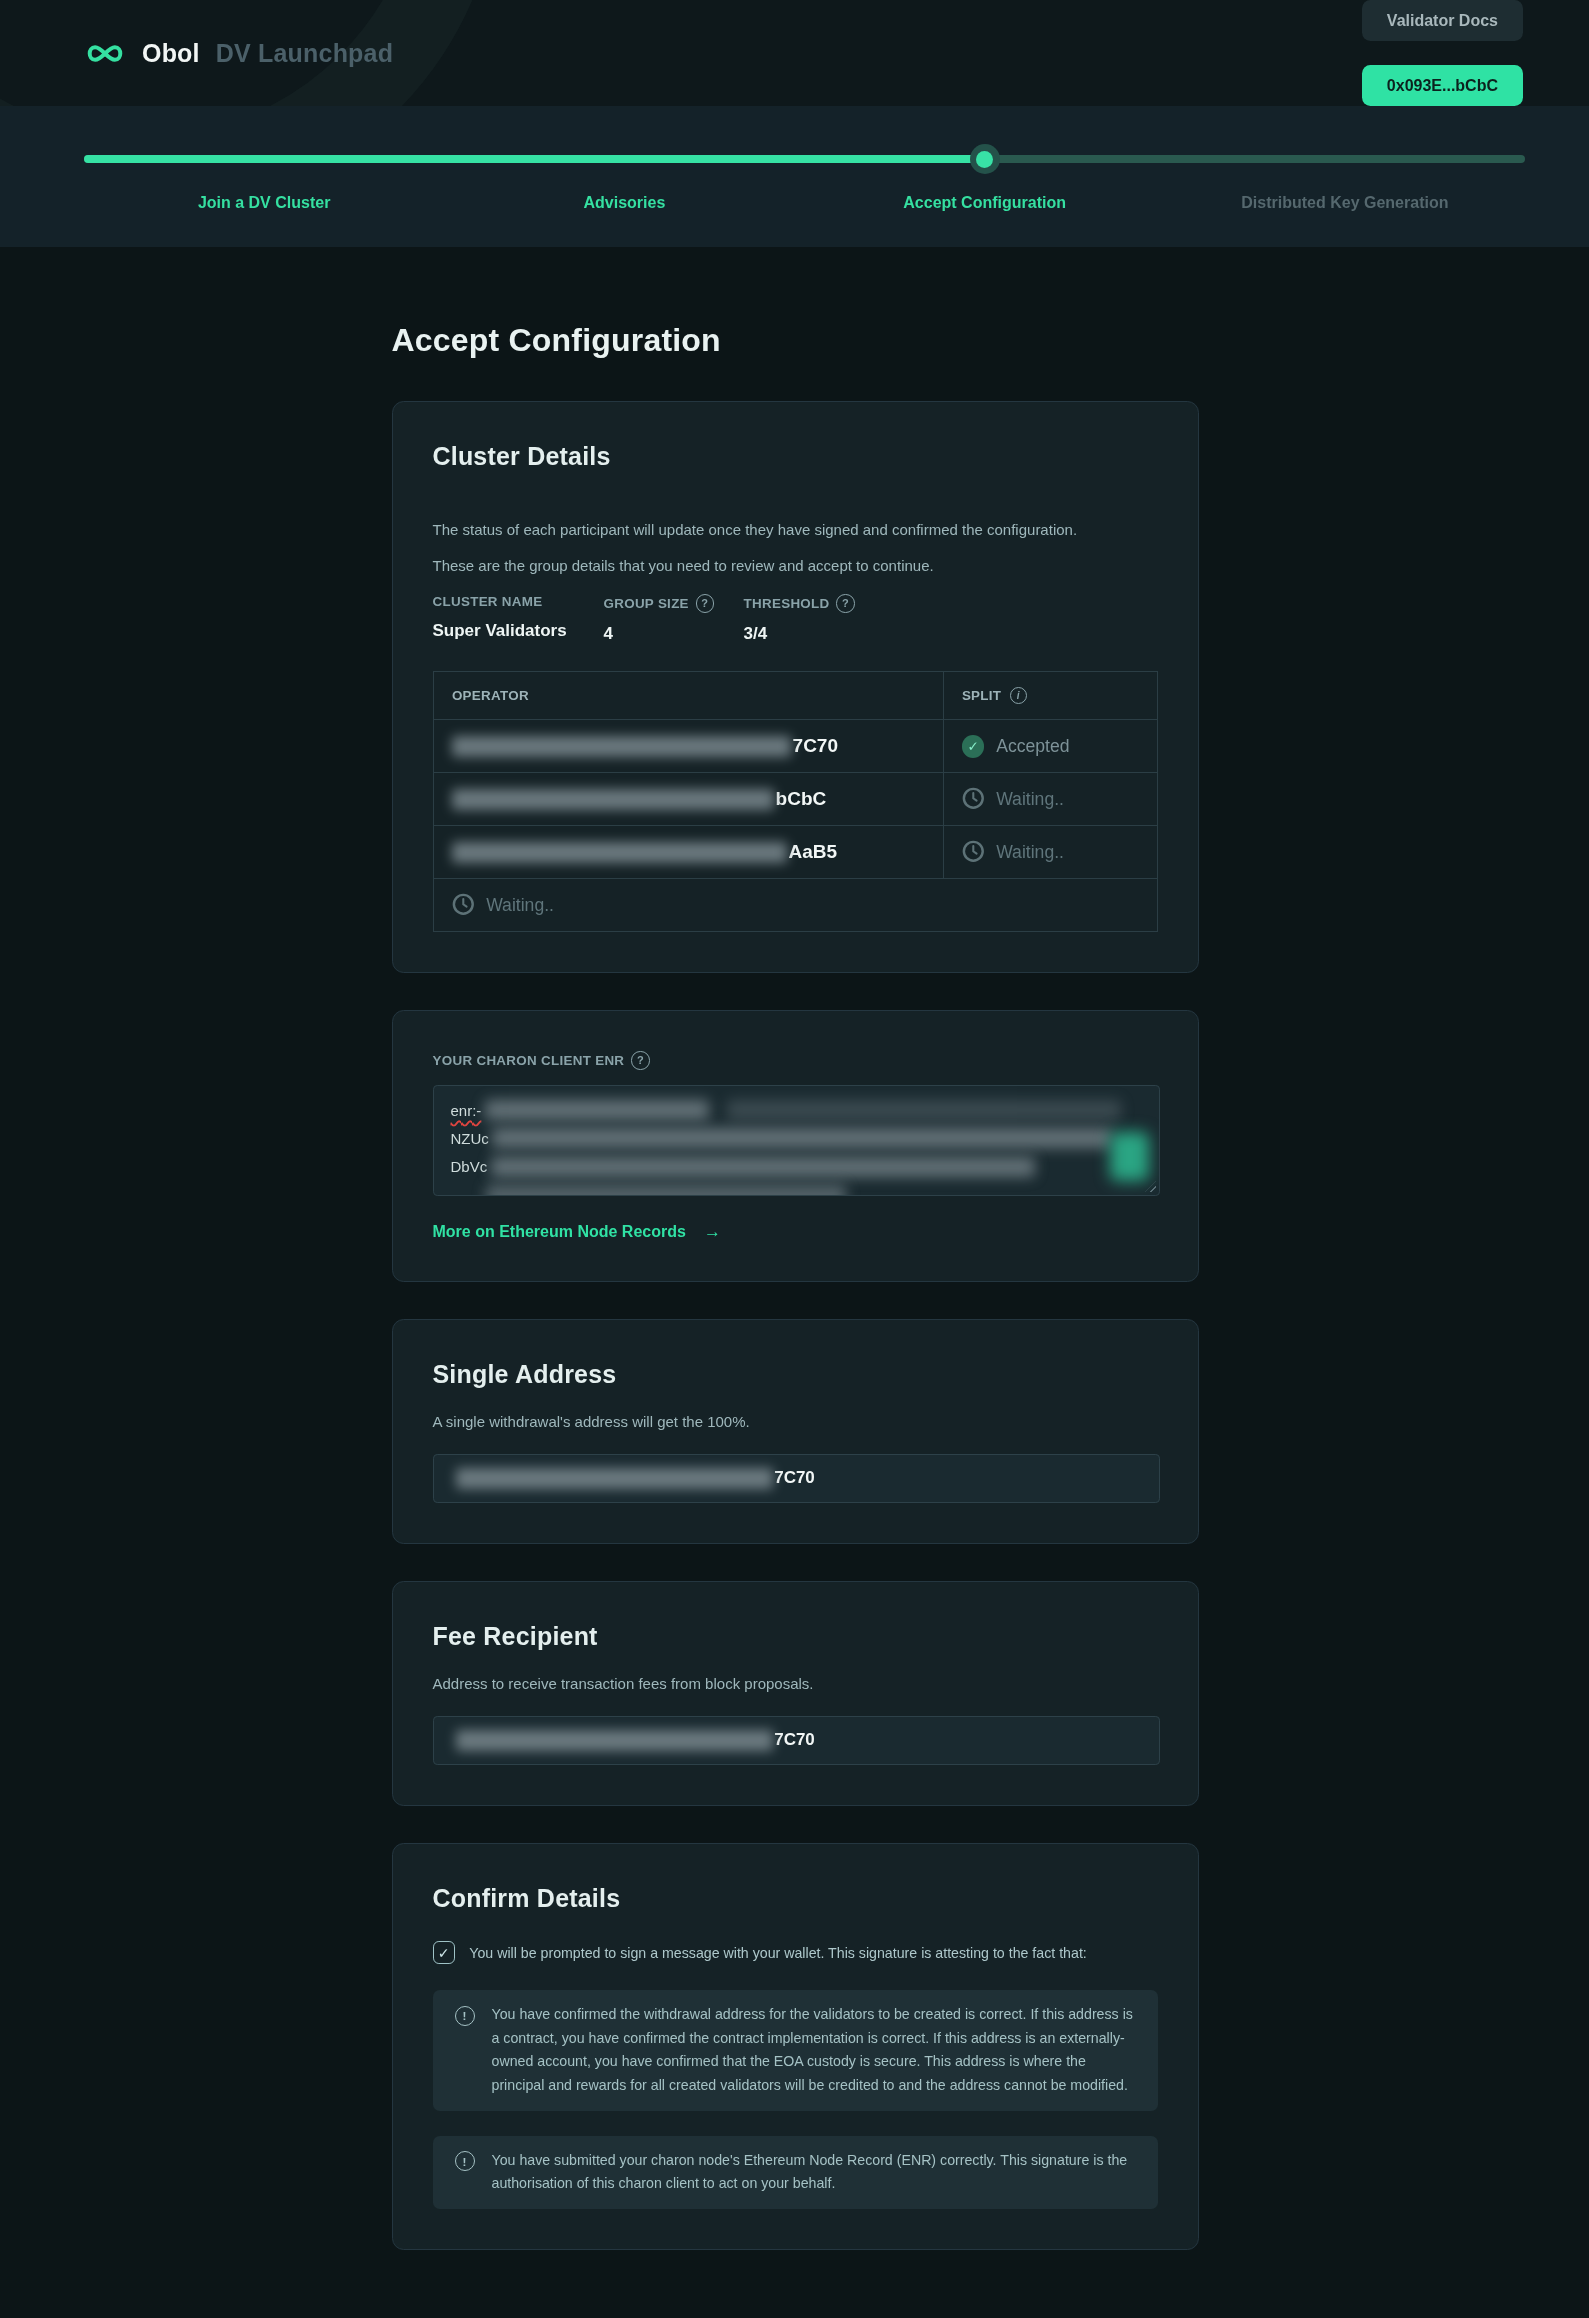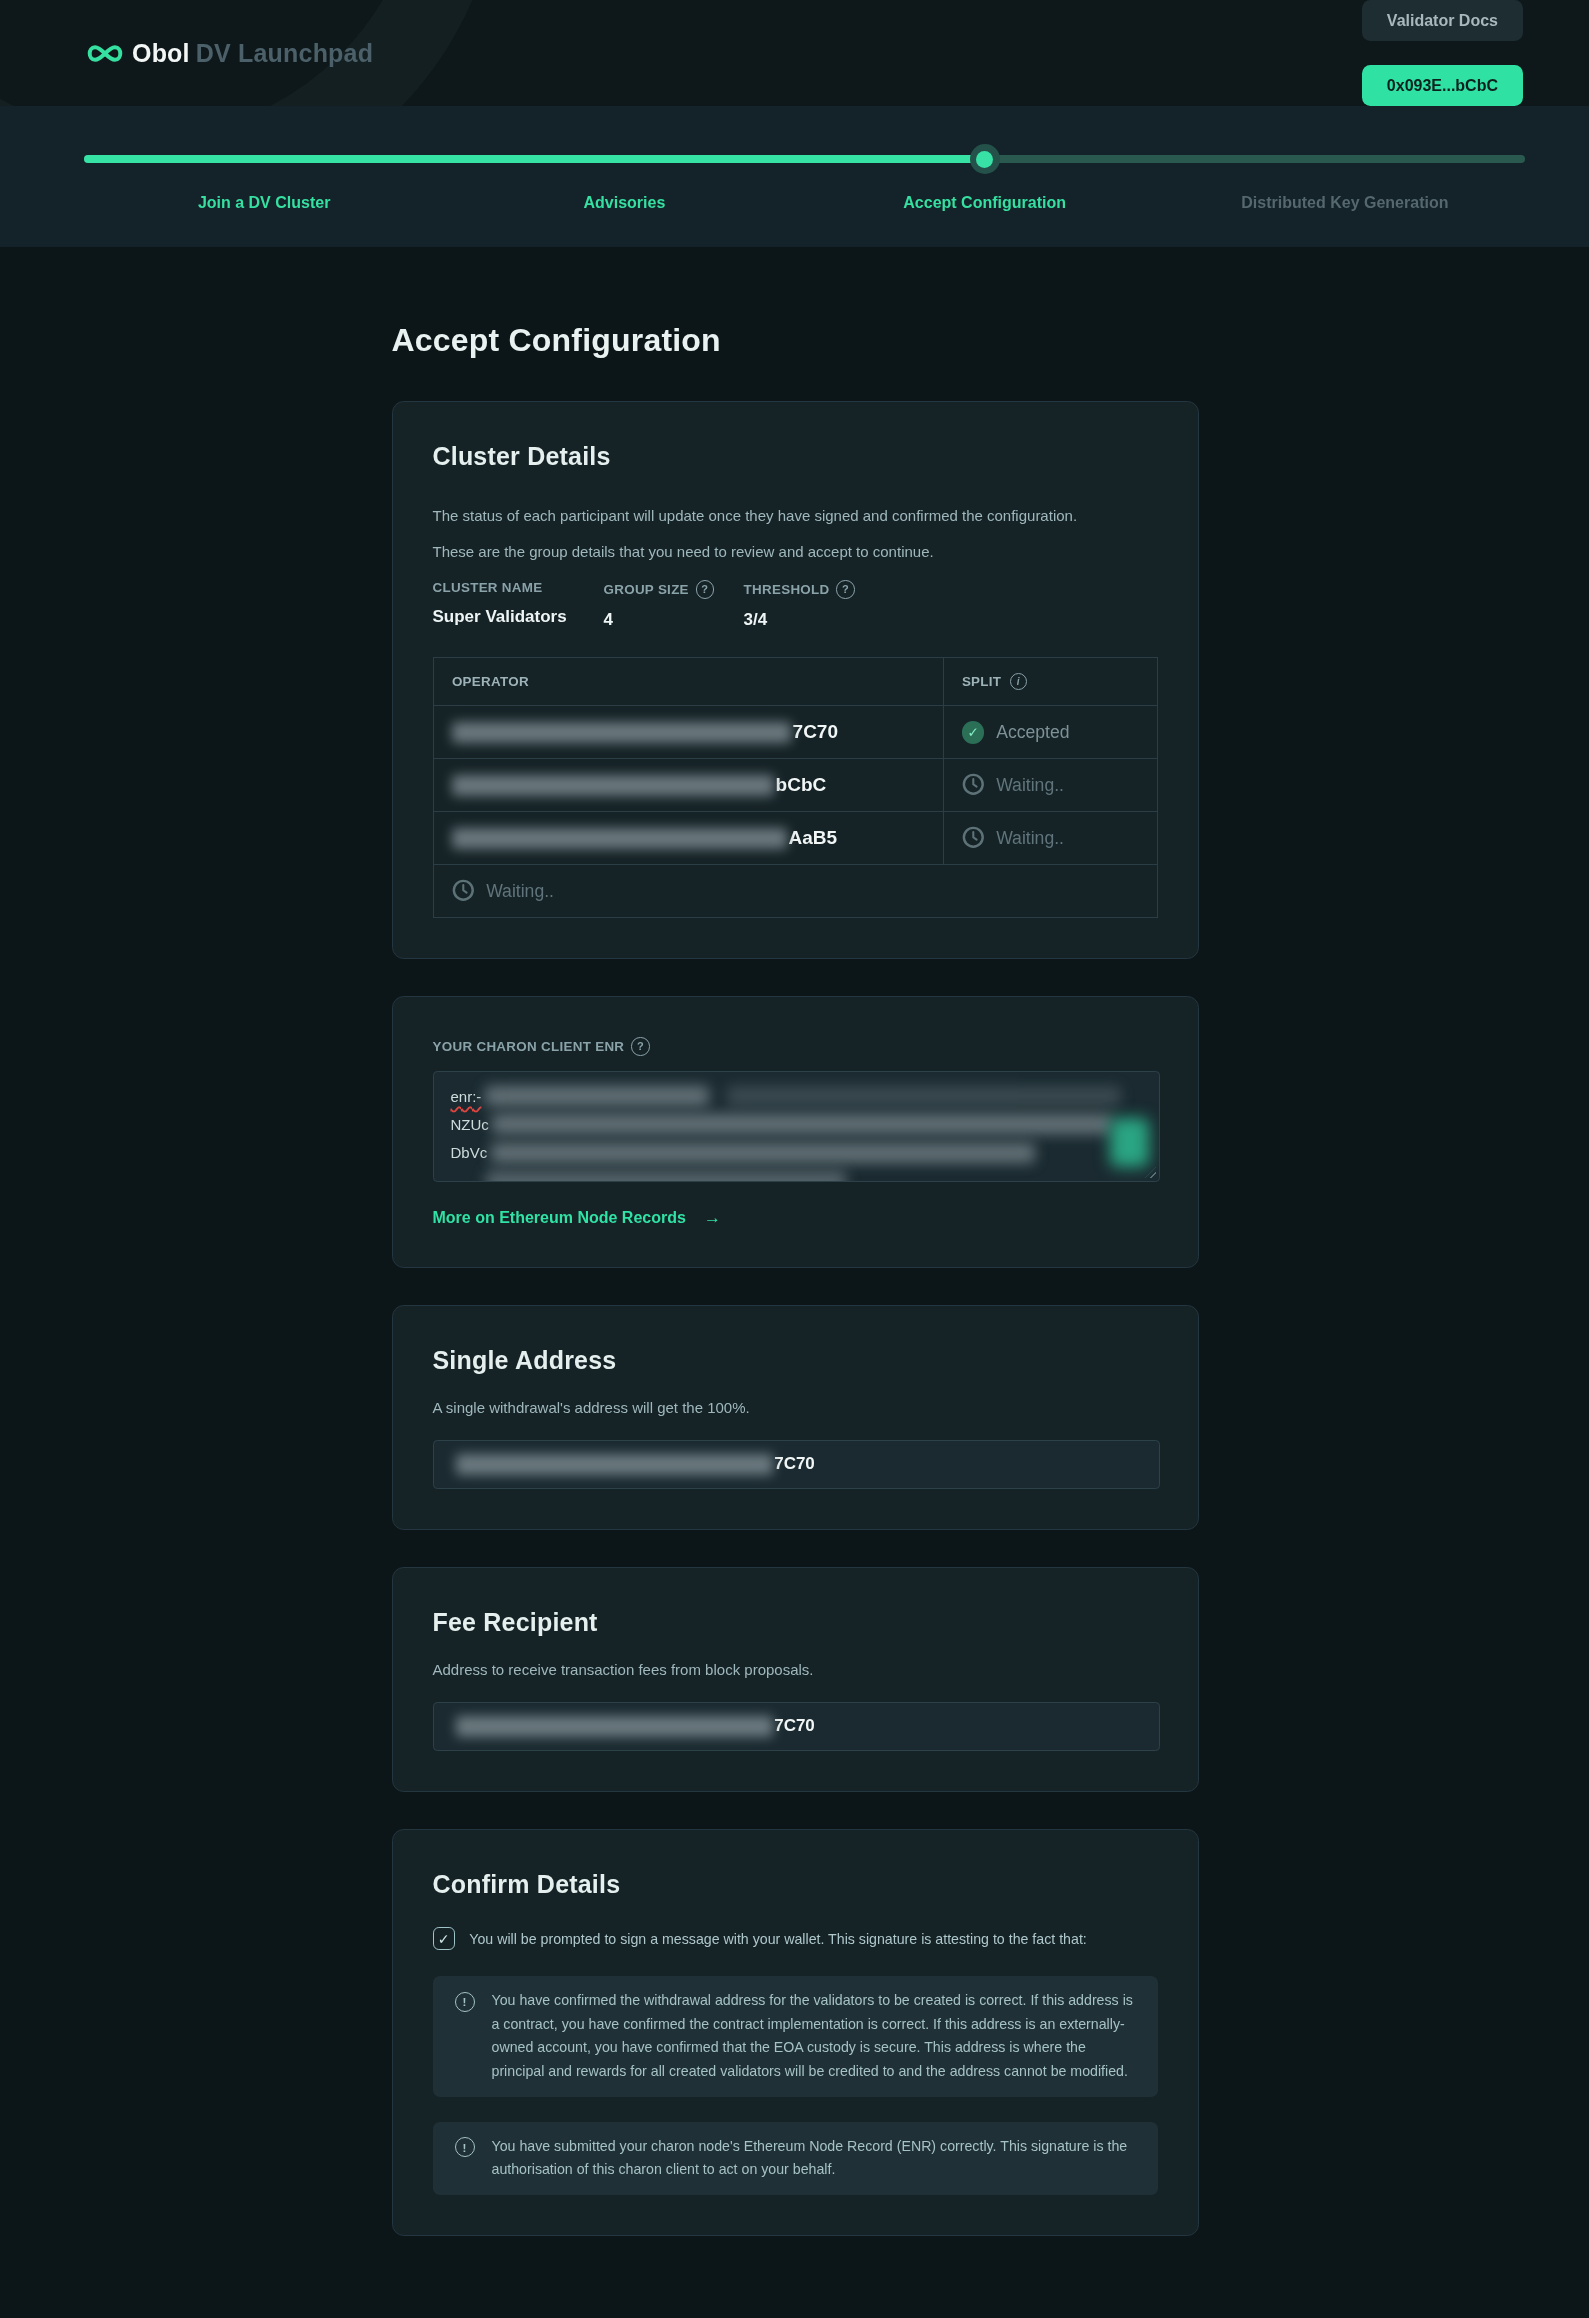--- a/index.html
+++ b/index.html
@@ -3,21 +3,21 @@
 <meta charset="utf-8">
 <style>
   * { margin:0; padding:0; box-sizing:border-box; }
   html,body { background:#0c1517; }
   body { font-family:"Liberation Sans","DejaVu Sans",sans-serif; }
   .page { position:relative; width:1590px; height:2319px; background:#0c1517; overflow:hidden; margin:0 auto; }
 
   
   .header { position:relative; height:106px; background:#0e181b; display:flex; align-items:center; justify-content:space-between; padding:0 67px 0 84px; overflow:hidden; }
   .header-ring { position:absolute; width:720px; height:720px; left:-218px; top:-503px; border-radius:50%; border:80px solid rgba(110,170,140,0.055); pointer-events:none; }
-  .brand { display:flex; align-items:center; gap:6px; position:relative; }
+  .brand { display:flex; align-items:center; gap:16px; position:relative; }
   .brand svg { display:block; }
   .brand-name { font-size:25px; font-weight:bold; color:#f2f6f5; letter-spacing:0.2px; }
   .brand-sub { font-size:25px; font-weight:bold; color:#4b6069; letter-spacing:0.2px; }
   .header-actions { display:flex; align-items:flex-start; gap:24px; position:relative;flex-direction:column; }
   .btn-docs { height:41px; padding:0 25px; background:#1e2d32; border:0; border-radius:8.4px; color:#a9b8bc; font-size:16px; font-weight:bold; font-family:inherit; display:flex; align-items:center; cursor:pointer; }
   .btn-wallet { height:41px; padding:0 25px; background:#2fe2a4; border:0; border-radius:8.4px; color:#0c211d; font-size:16px; font-weight:bold; font-family:inherit; display:flex; align-items:center; cursor:pointer; }
 
   
   .stepper { height:141px; background:#142229; padding-top:38px; }
   .bar-wrap { position:relative; margin:0 65px 0 84px; height:30px; }
@@ -28,21 +28,21 @@
   .step-labels { display:grid; grid-template-columns:repeat(4,1fr); margin:20px 65px 0 84px; }
   .step { text-align:center; font-size:16px; font-weight:bold; }
   .step.done, .step.active { color:#35e0a1; }
   .step.upcoming { color:#55686e; }
 
   
   .main { width:807px; margin:0 auto; padding-top:75px; }
   h1.page-title { font-size:32px; font-weight:bold; color:#e9f2f1; margin-bottom:42px; letter-spacing:0.2px; }
   .card { background:#152226; border:0.8px solid #243640; border-radius:11.7px; padding:40px; margin-bottom:37px; }
   .card h2 { font-size:25px; font-weight:bold; color:#e4efee; letter-spacing:0.2px; }
-  .card .h2-gap { margin-bottom:34px; }
+  .card .h2-gap { margin-bottom:48px; }
   .desc { font-size:15px; color:#9fb8bc; line-height:21px; margin-bottom:15px; }
 
   
   .summary { display:flex; margin-top:18.4px; }
   .sum-col1 { width:171px; } .sum-col2 { width:140px; } .sum-col3 { flex:1; }
   .sum-label { font-size:13.4px; font-weight:bold; color:#8aa3a9; letter-spacing:0.3px; display:flex; align-items:center; gap:6.7px; }
   .sum-value { margin-top:11.7px; font-size:17px; font-weight:bold; color:#eef5f4; }
 
   .circle-ico { width:18.4px; height:18.4px; border-radius:50%; border:1.7px solid #8aa3a9; color:#8aa3a9; font-size:11px; font-weight:bold; display:inline-flex; align-items:center; justify-content:center; line-height:1; cursor:pointer; }
   .circle-ico.lg { width:20px; height:20px; border-color:#a5c2c5; color:#a5c2c5; font-size:11.7px; flex:none; }

